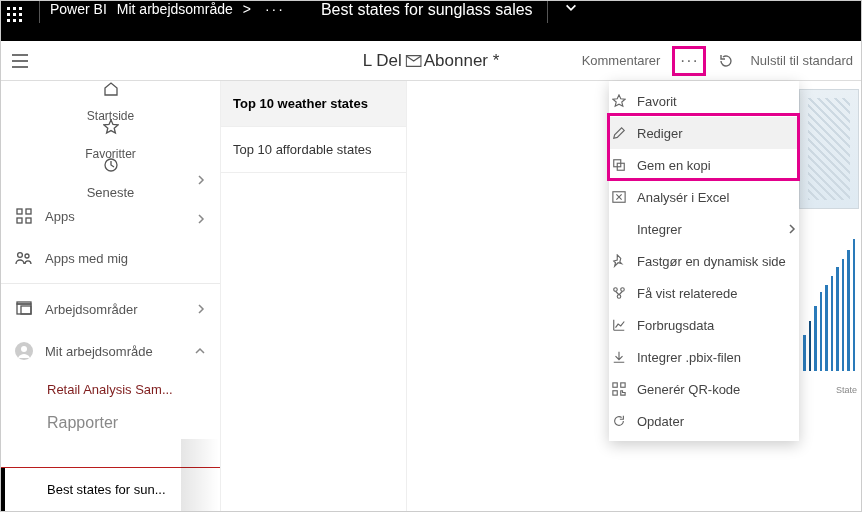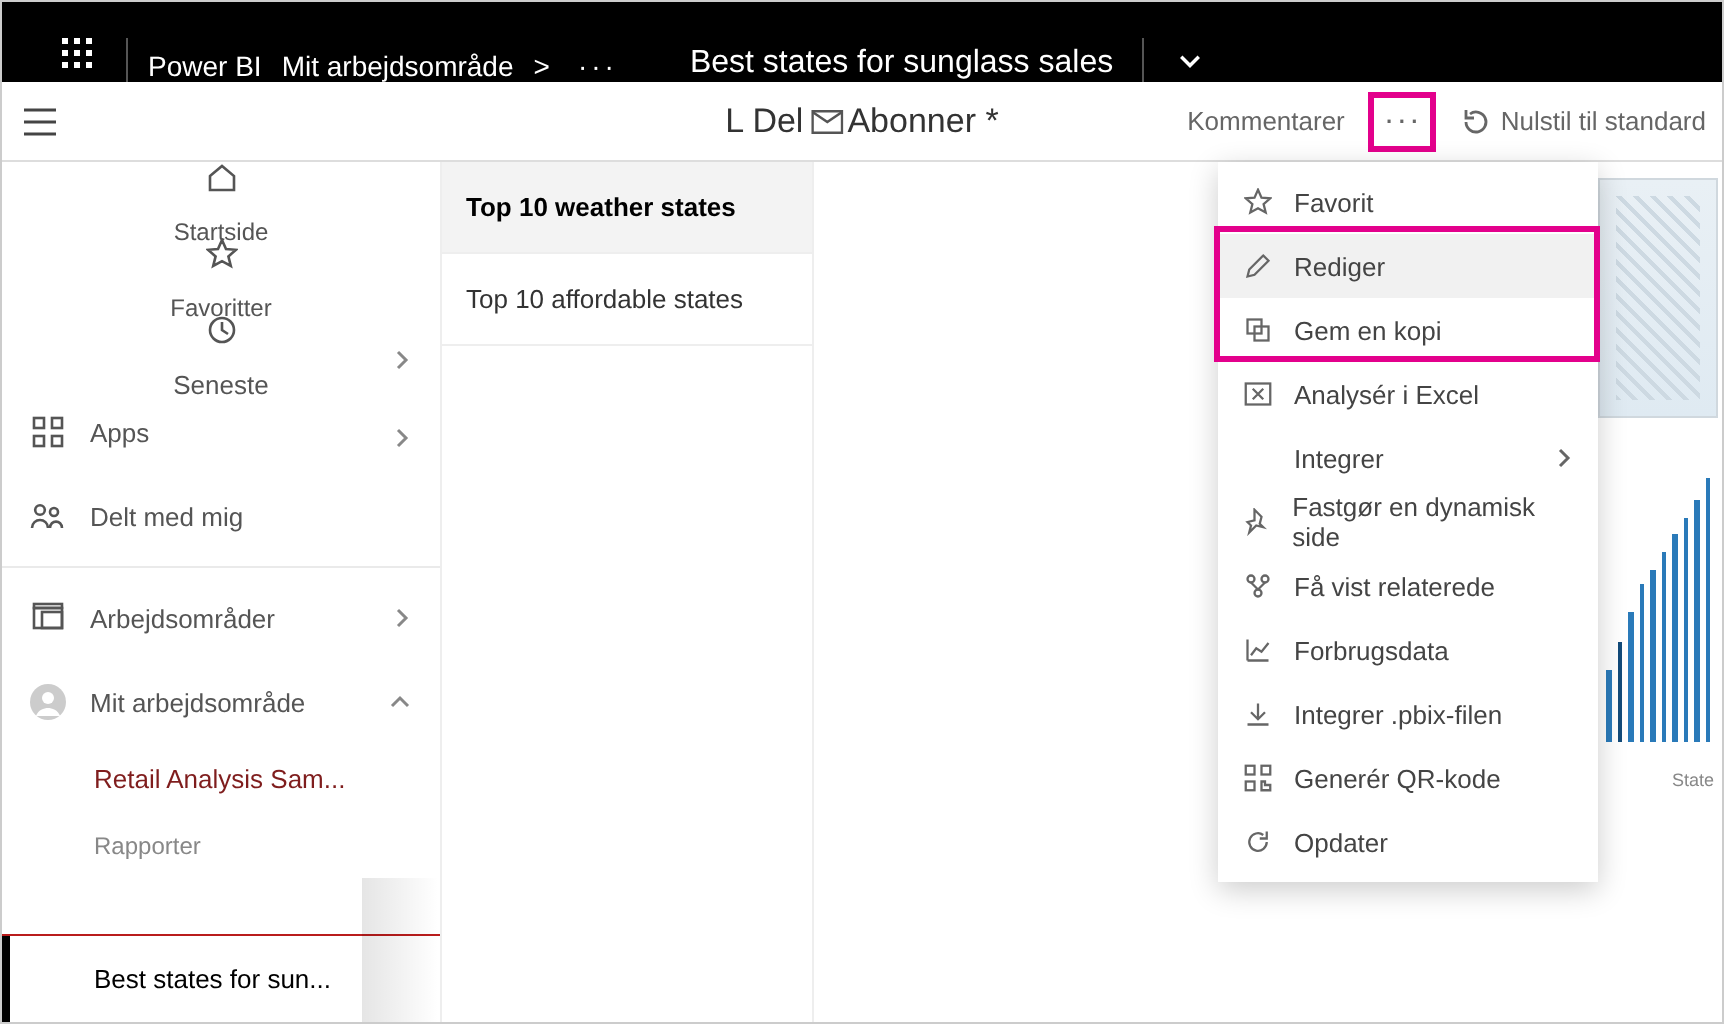--- a/index.html
+++ b/index.html
@@ -1,61 +1,61 @@
 <!DOCTYPE html>
 <html><head>
 <meta charset="utf-8">
 <style>
   * { box-sizing: border-box; margin: 0; padding: 0; }
   body { font-family: "Segoe UI", sans-serif; font-size: 13px; color: #333; width: 862px; height: 512px; overflow: hidden; border: 1px solid #ccc; position: relative; }
-  .topbar { background: #000; height: 40px; display: flex; align-items: flex-end; color: #fff; padding: 0 24px; gap: 10px; }
+  .topbar { background: #000; height: 40px; display: flex; align-items: flex-start; color: #fff; padding: 0 0; gap: 10px; }
   .waffle { width: 28px; height: 28px; display: flex; align-items: center; justify-content: center; }
   .waffle svg { width: 16px; height: 16px; }
   .top-sep { width: 1px; height: 22px; background: #555; }
   .top-text { font-size: 14px; }
   .top-ell { letter-spacing: 2px; margin: 0 4px; }
   .chev-svg { width: 14px; height: 14px; }
   .toolbar { height: 40px; display: flex; align-items: center; border-bottom: 1px solid #ddd; position: relative; background: #fff; }
   .hamburger { width: 38px; display: flex; align-items: center; justify-content: center; }
   .hamburger svg { width: 18px; height: 14px; }
   .tb-spacer { width: 184px; color: #666; font-size: 12px; padding-left: 18px; }
   .tb-center { position: absolute; left: 50%; transform: translateX(-50%); font-size: 17px; color: #333; display:flex; align-items:center; gap:6px;text-align:right;}
   .tb-right { position: absolute; right: 8px; display: flex; align-items: center; gap: 12px; color: #666; font-size: 13px; }
   .tb-more { width: 34px; height: 30px; display: flex; align-items: center; justify-content: center; border: 3px solid #e3008c; color:#666; font-size:16px; letter-spacing:1px;}
-  .reset { display:flex; gap:4px;}
+  .reset { display:flex; gap:16px;}
   .main { display: flex; height: calc(512px - 80px - 2px); }
   .nav { width: 220px; border-right: 1px solid #eee; display:flex; flex-direction:column; }
   .nav-item { display: flex; align-items: center; height: 42px; padding: 0 14px; gap: 12px; color: #555; cursor: pointer; }
   .nav-item.short { height: 38px; flex-direction: column; }
   .nav-item .chev { margin-left: auto; }
   .nav-icn { width: 18px; height:18px; display:flex; align-items:center; justify-content:center; color:#555;}
   .divider { height: 1px; background: #eaeaea; margin: 4px 0; }
   .sub { padding-left: 46px; height: 34px; display:flex; align-items:center; color:#666; font-size:13px;}
-  .sub.head { font-size:12px; color:#888;}
+  .sub.head { font-size:16px; color:#888;}
   .filelist { width: 186px; border-right: 1px solid #eee; }
   .file-item { height: 46px; display:flex; align-items:center; padding-left:12px; border-bottom:1px solid #eee; color:#333;}
   .file-item.active { background:#f3f3f3; font-weight:600; color:#000;}
   .canvas { flex:1; position:relative; background:#fff; }
   .map-thumb { position:absolute; right:2px; top:8px; width:60px; height:120px; background:linear-gradient(#e9f0f5,#dfeaf2); border:1px solid #d0d8de; }
   .map-thumb::after{content:"";position:absolute;inset:8px;background:repeating-linear-gradient(45deg,#cdd9e2 0 2px,transparent 2px 6px);}
   .bar-thumb { position:absolute; right:2px; top:140px; width:60px; height:160px; display:flex; align-items:flex-end; gap:3px; padding:6px 4px 10px; border:none;}
   .bar-thumb span{flex:1; background:#2a7ab9;}
   .bar-thumb span:nth-child(1){height:25%;}
   .bar-thumb span:nth-child(2){height:35%;background:#134b7a;}
   .bar-thumb span:nth-child(3){height:45%;}
   .bar-thumb span:nth-child(4){height:55%;}
   .bar-thumb span:nth-child(5){height:60%;}
   .bar-thumb span:nth-child(6){height:66%;}
   .bar-thumb span:nth-child(7){height:72%;}
   .bar-thumb span:nth-child(8){height:78%;}
   .bar-thumb span:nth-child(9){height:84%;}
   .bar-thumb span:nth-child(10){height:92%;}
   .bar-thumb-lbl{position:absolute; right:4px; top:304px; font-size:9px; color:#888;}
   .menu { position:absolute; left:608px; top:80px; width:190px; background:#fff; box-shadow:0 4px 14px rgba(0,0,0,.2); z-index:10; padding:4px 0;}
-  .menu-item { display:flex; align-items:center; height:32px; padding:0 12px; gap:10px; color:#444; font-size:13px; cursor:pointer;}
+  .menu-item { display:flex; align-items:center; height:32px; padding:0 2px; gap:10px; color:#444; font-size:13px; cursor:pointer;}
   .menu-item .micon{ width:16px; height:16px; display:flex; align-items:center; justify-content:center; color:#666;}
   .menu-item .mchev{ margin-left:auto; color:#666;}
   .menu-item.hover{ background:#f1f1f1;}
   .hl-box { position:absolute; left:606px; top:112px; width:193px; height:68px; border:3px solid #e3008c; z-index:11; pointer-events:none;}
   .shadow-strip { position:absolute; left:180px; top:438px; width:38px; height:72px; background:linear-gradient(90deg, rgba(0,0,0,.10), transparent);}
 </style>
 </head>
 <body>
 
 <div class="topbar">
@@ -161,21 +161,21 @@
       <span>Apps</span>
     </div>
     <div class="nav-item">
       <span class="nav-icn">
           <svg width="18" height="16" viewBox="0 0 18 16" fill="none" stroke="#555" stroke-width="1.3">
             <circle cx="5" cy="5" r="2.4"></circle>
             <circle cx="12" cy="6" r="2"></circle>
             <path d="M1 14c0-2.5 2-4 4-4s4 1.5 4 4M10 14c0-2 1.5-3.2 3-3.2s3 1.2 3 3.2"></path>
           </svg>
         </span>
-      <span>Delt med mig</span>
+      <span>Apps med mig</span>
     </div>
     <div class="divider"></div>
     <div class="nav-item">
       <span class="nav-icn">
           <svg width="16" height="16" viewBox="0 0 16 16" fill="none" stroke="#555" stroke-width="1.3">
             <rect x="1" y="3" width="14" height="10"></rect>
             <rect x="1" y="1" width="14" height="2"></rect>
             <rect x="5" y="5" width="10" height="8"></rect>
           </svg>
         </span>

